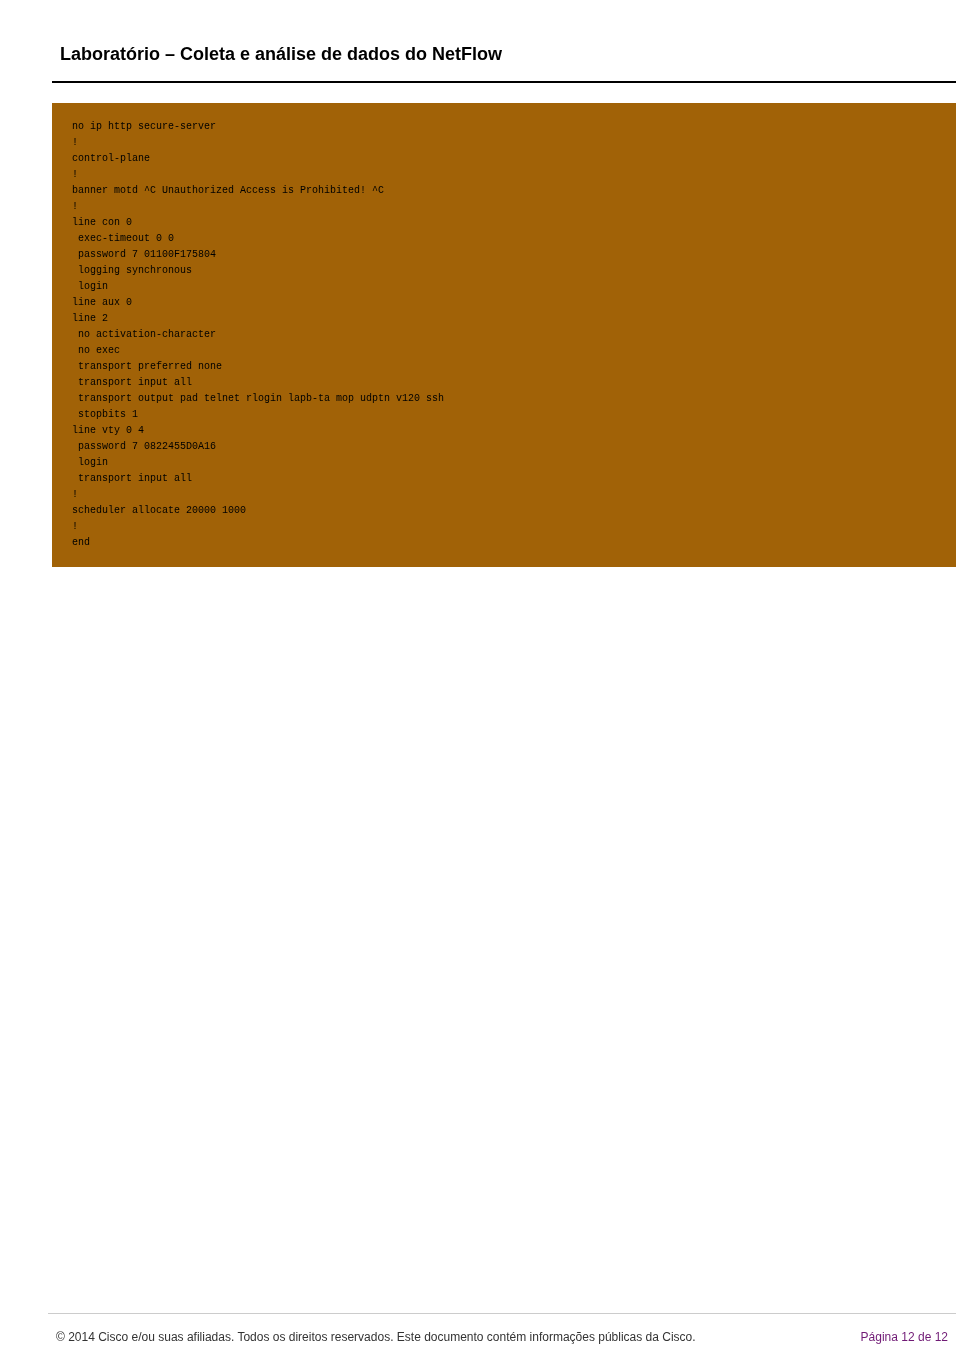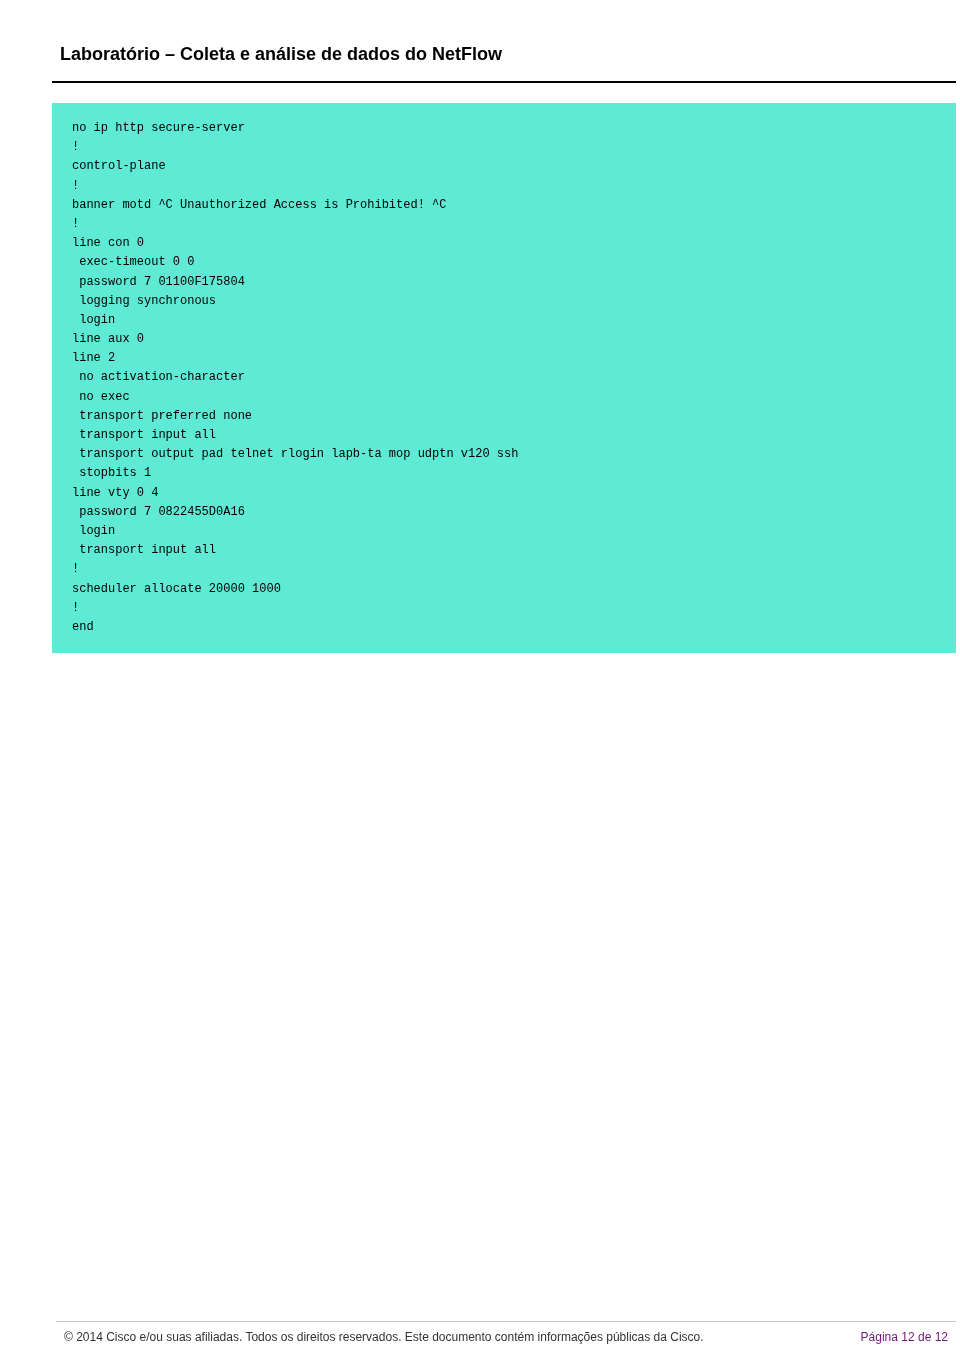--- a/index.html
+++ b/index.html
@@ -31,36 +31,36 @@
     }
 
     .page-header h1 {
       font-size: 18px;
       font-weight: bold;
       color: #000000;
     }
 
     .code-block {
       font-family: 'Courier New', Courier, monospace;
-      font-size: 12px;
+      font-size: 10px;
       line-height: 1.6;
       color: #000000;
-      background: #5eead4;
+      background: #a16207;
       padding: 16px 20px;
       white-space: pre;
       margin-bottom: 20px;
     }
 
     .page-footer {
       position: absolute;
       bottom: 20px;
-      left: 24px;
+      left: 16px;
       right: 20px;
       border-top: 1px solid #cccccc;
-      padding-top: 0;
+      padding-top: 8px;
       display: flex;
       justify-content: space-between;
       font-size: 12px;
       color: #333333;
     }
 
     .footer-left {
       flex: 1;
     }
 

